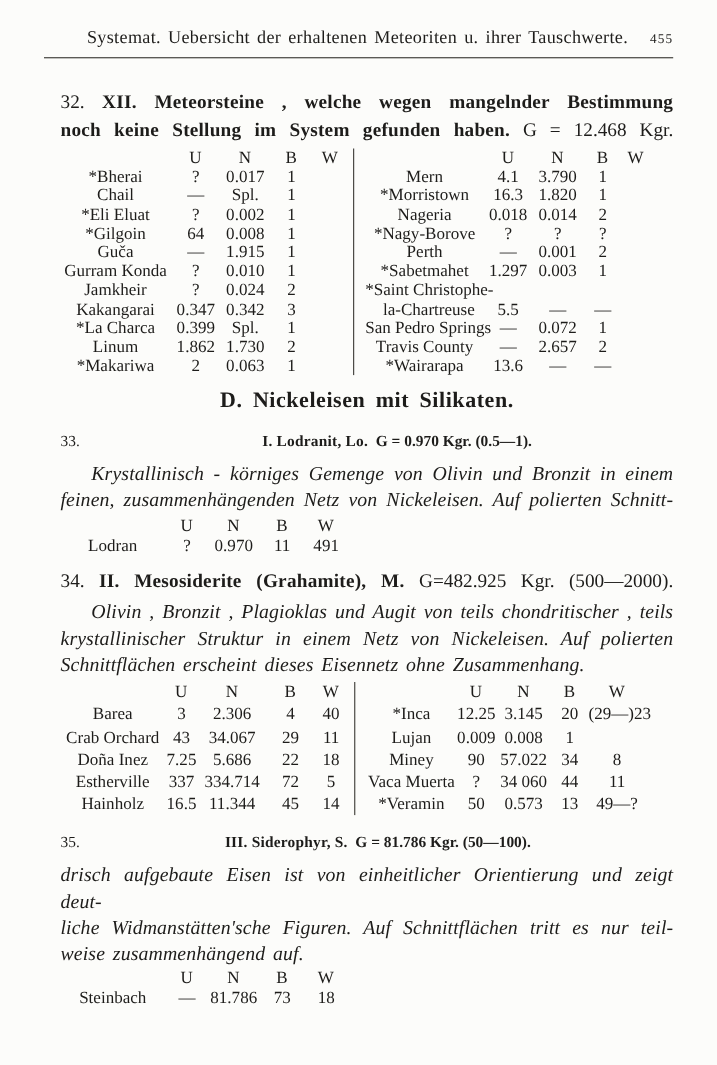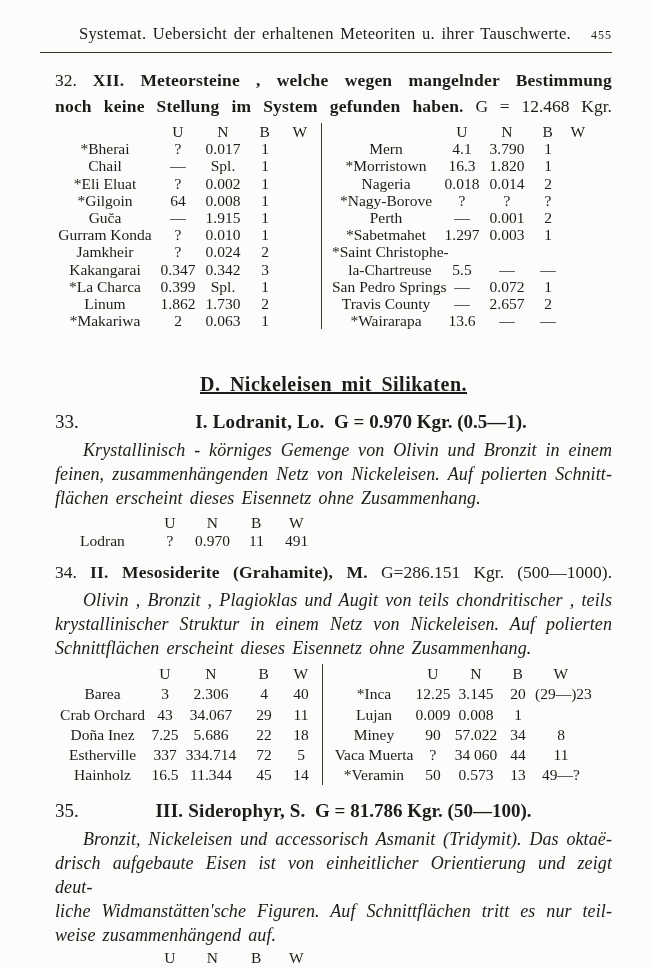--- a/index.html
+++ b/index.html
@@ -10,21 +10,21 @@
   }
   .page{box-sizing:border-box;width:652px;height:728px;padding:24px 40px 0 55px;}
 
   
   .runhead{display:flex;justify-content:space-between;align-items:baseline;
     font-size:16.5px;letter-spacing:.3px;word-spacing:2px;margin-left:24px;}
   .pageno{font-size:12px;letter-spacing:1px;}
   .rule{border-bottom:1.3px solid #34322e;margin-top:8px;margin-left:-15px;}
 
   
-  .h32{margin-top:14px;font-size:17.5px;line-height:26px;}
+  .h32{margin-top:26px;font-size:17.5px;line-height:26px;}
   .hline{text-align:justify;text-align-last:justify;}
   .bold{font-weight:bold;letter-spacing:.2px;}
 
   
   .trow{display:flex;align-items:baseline;}
   .tc{display:block;white-space:pre;font-size:15.5px;}
   .tc:first-child{text-align:center;}
   .tc{text-align:center;}
   .thead .tc{letter-spacing:.5px;}
 
@@ -38,25 +38,25 @@
   .t32l .tc:nth-child(4){width:40px}
   .t32l .tc:nth-child(5){width:30px}
   .t32r .trow{height:17.2px;line-height:17.2px;}
   .t32r .tc:nth-child(1){width:108px}
   .t32r .tc:nth-child(2){width:44px}
   .t32r .tc:nth-child(3){width:46px}
   .t32r .tc:nth-child(4){width:36px}
   .t32r .tc:nth-child(5){width:24px}
 
   
-  .dhead{margin-top:44px;text-align:center;font-weight:bold;font-size:20px;
-    letter-spacing:.5px;word-spacing:4px;text-decoration:underline;}
-
-  
-  .hnumbered{position:relative;margin-top:14px;font-size:19px;line-height:24px;}
+  .dhead{margin-top:12px;text-align:center;font-weight:bold;font-size:20px;
+    letter-spacing:.5px;word-spacing:4px;}
+
+  
+  .hnumbered{position:relative;margin-top:14px;font-size:14px;line-height:24px;}
   .hnum{position:absolute;left:0;top:0;font-weight:normal;}
   .hmain{text-align:center;margin-left:55px;}
   .htail{font-weight:bold;}
 
   
   .hjust{margin-top:10px;font-size:17.5px;line-height:24px;
     text-align:justify;text-align-last:justify;}
 
   
   .para{margin-top:4px;font-size:18px;line-height:24px;word-spacing:2.5px;
@@ -281,40 +281,39 @@
 
   <div class="dhead">D. Nickeleisen mit Silikaten.</div>
 
   <div class="hnumbered">
     <span class="hnum">33.</span>
     <div class="hmain"><span class="bold">I. Lodranit, Lo.</span>&nbsp;&nbsp;<span class="htail">G = 0.970 Kgr. (0.5—1).</span></div>
   </div>
   <div class="para">
       <div class="pline pfirst">Krystallinisch - körniges Gemenge von Olivin und Bronzit in einem</div>
       <div class="pline">feinen, zusammenhängenden Netz von Nickeleisen.  Auf polierten Schnitt-</div>
-      <div class="pline plast">flächen erscheint dieses Eisennetz ohne Zusammenhang.</div>
     </div>
   <div class="t33">
       <div class="trow thead">
         <span class="tc"></span>
         <span class="tc">U</span>
         <span class="tc">N</span>
         <span class="tc">B</span>
         <span class="tc">W</span>
       </div>
       <div class="trow">
         <span class="tc">Lodran</span>
         <span class="tc">?</span>
         <span class="tc">0.970</span>
         <span class="tc">11</span>
         <span class="tc">491</span>
       </div>
     </div>
 
-  <div class="hjust"><span>34.</span> <span class="bold">II. Mesosiderite (Grahamite), M.</span> <span>G=286.151 Kgr. (500—1000).</span></div>
+  <div class="hjust"><span>34.</span> <span class="bold">II. Mesosiderite (Grahamite), M.</span> <span>G=482.925 Kgr. (500—2000).</span></div>
   <div class="para">
       <div class="pline pfirst">Olivin , Bronzit ,  Plagioklas und Augit von teils chondritischer , teils</div>
       <div class="pline">krystallinischer Struktur in einem Netz von Nickeleisen.  Auf polierten</div>
       <div class="pline plast">Schnittflächen erscheint dieses Eisennetz ohne Zusammenhang.</div>
     </div>
   <div class="twocol">
     <div class="t34l">
         <div class="trow thead">
           <span class="tc"></span>
           <span class="tc">U</span>
@@ -403,21 +402,20 @@
           <span class="tc">49—?</span>
         </div>
       </div>
   </div>
 
   <div class="hnumbered">
     <span class="hnum">35.</span>
     <div class="hmain" style="margin-left:20px"><span class="bold">III. Siderophyr, S.</span>&nbsp;&nbsp;<span class="htail">G = 81.786 Kgr. (50—100).</span></div>
   </div>
   <div class="para">
-      <div class="pline pfirst">Bronzit, Nickeleisen und accessorisch Asmanit (Tridymit).  Das oktaë-</div>
       <div class="pline">drisch aufgebaute Eisen ist von einheitlicher Orientierung und zeigt deut-</div>
       <div class="pline">liche Widmanstätten'sche Figuren.  Auf Schnittflächen tritt es nur teil-</div>
       <div class="pline plast">weise zusammenhängend auf.</div>
     </div>
   <div class="t35">
       <div class="trow thead">
         <span class="tc"></span>
         <span class="tc">U</span>
         <span class="tc">N</span>
         <span class="tc">B</span>

